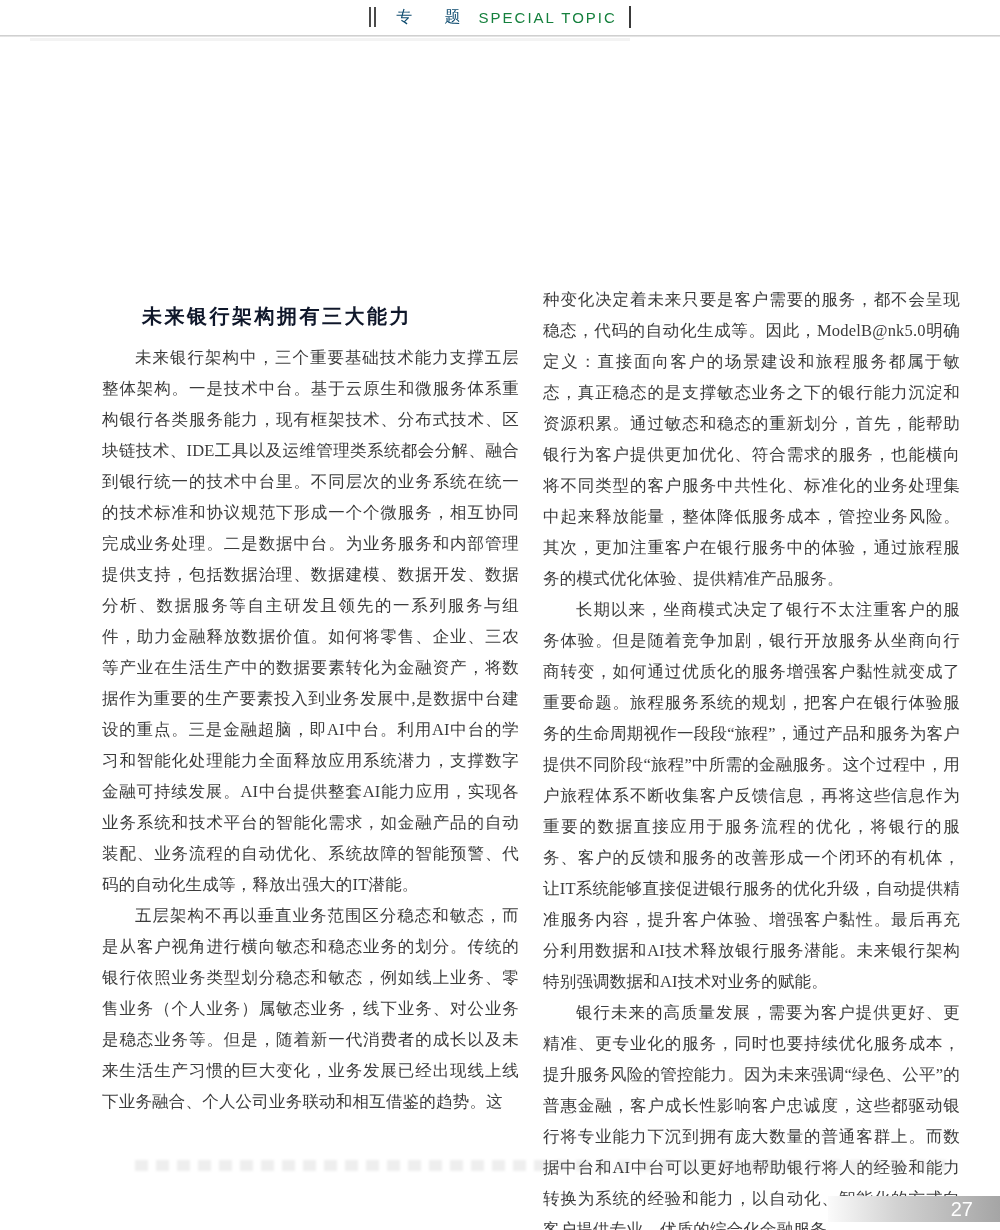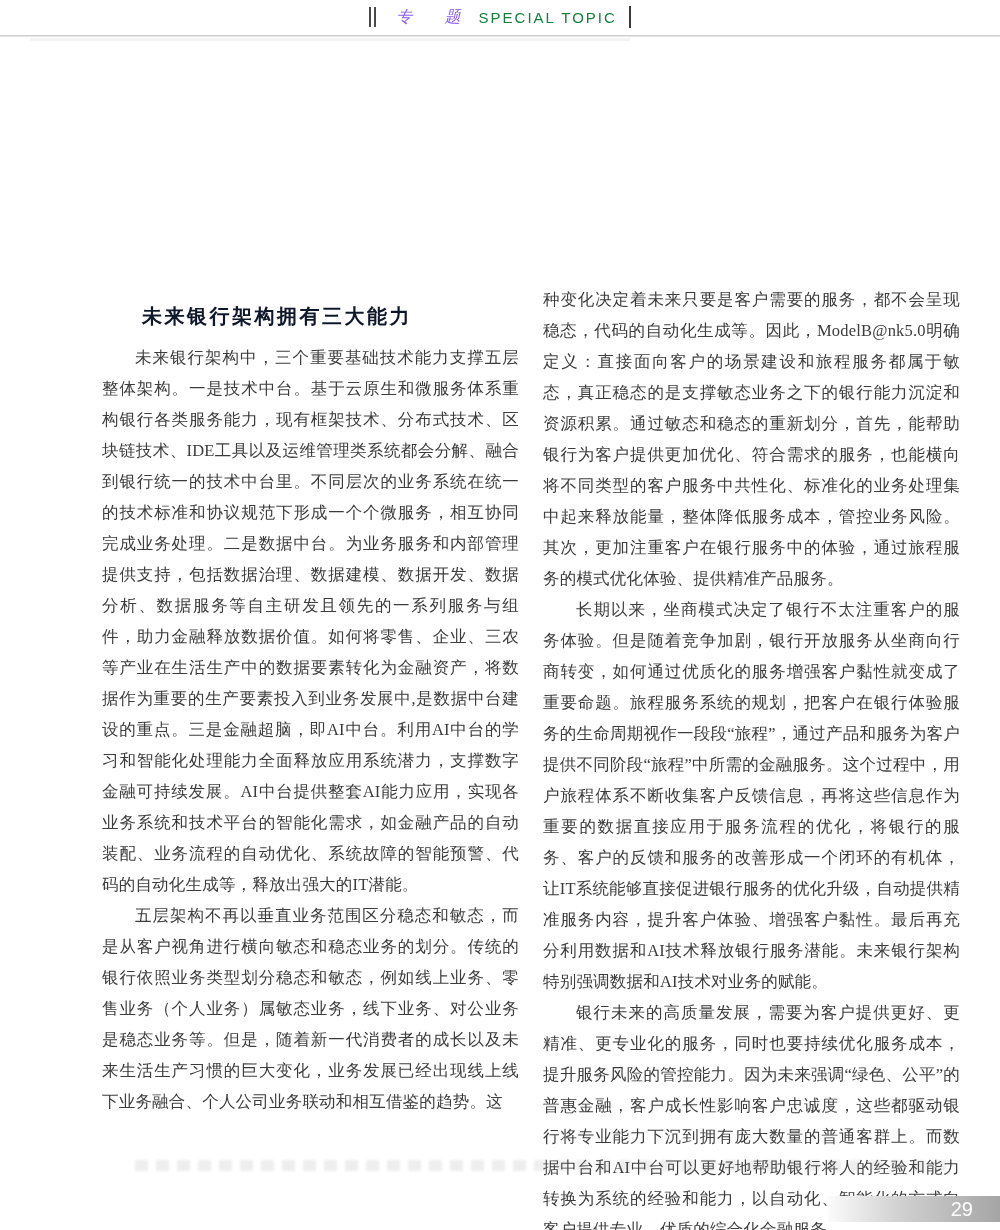--- a/index.html
+++ b/index.html
@@ -18,23 +18,22 @@
     top: 5px; left: 0; width: 100%;
     display: flex; justify-content: center; align-items: center;
     gap: 12px;
     height: 24px;
   }
   .dbar { display: flex; gap: 3px; align-items: center; }
   .dbar i { display: block; width: 2px; height: 20px; background: #4a4a4a; }
   .sbar { display: block; width: 2px; height: 22px; background: #3a3a3a; }
   .runhead-cn {
     font-family: "Liberation Sans", "DejaVu Sans", sans-serif;
-    font-size: 16px; color: #8b5cf6; letter-spacing: 14px;
+    font-size: 16px; color: #0c4a6e; letter-spacing: 14px;
     padding-left: 8px;
-    font-style: italic;
   }
   .runhead-en {
     font-family: "Liberation Sans", "DejaVu Sans", sans-serif;
     font-size: 15px; color: #15803d; letter-spacing: 2px;
     margin-left: -8px;
   }
   .top-rule {
     position: absolute; top: 35px; left: 0; width: 100%; height: 2px;
     background: linear-gradient(to bottom, #c6c6c6, #ededed);
   }
@@ -126,15 +125,15 @@
       <p class="indent">长期以来，坐商模式决定了银行不太注重客户的服务体验。但是随着竞争加剧，银行开放服务从坐商向行商转变，如何通过优质化的服务增强客户黏性就变成了重要命题。旅程服务系统的规划，把客户在银行体验服务的生命周期视作一段段“旅程”，通过产品和服务为客户提供不同阶段“旅程”中所需的金融服务。这个过程中，用户旅程体系不断收集客户反馈信息，再将这些信息作为重要的数据直接应用于服务流程的优化，将银行的服务、客户的反馈和服务的改善形成一个闭环的有机体，让IT系统能够直接促进银行服务的优化升级，自动提供精准服务内容，提升客户体验、增强客户黏性。最后再充分利用数据和AI技术释放银行服务潜能。未来银行架构特别强调数据和AI技术对业务的赋能。</p>
       <p class="indent">银行未来的高质量发展，需要为客户提供更好、更精准、更专业化的服务，同时也要持续优化服务成本，提升服务风险的管控能力。因为未来强调“绿色、公平”的普惠金融，客户成长性影响客户忠诚度，这些都驱动银行将专业能力下沉到拥有庞大数量的普通客群上。而数据中台和AI中台可以更好地帮助银行将人的经验和能力转换为系统的经验和能力，以自动化、智能化的方式向客户提供专业、优质的综合化金融服务。</p>
 
     </div>
 
   </div>
 
   <div class="bleed-line"></div>
 
   <div class="footer-bar"></div>
-  <div class="page-number">29</div>
+  <div class="page-number">27</div>
 
 </div>
 
 </body></html>

